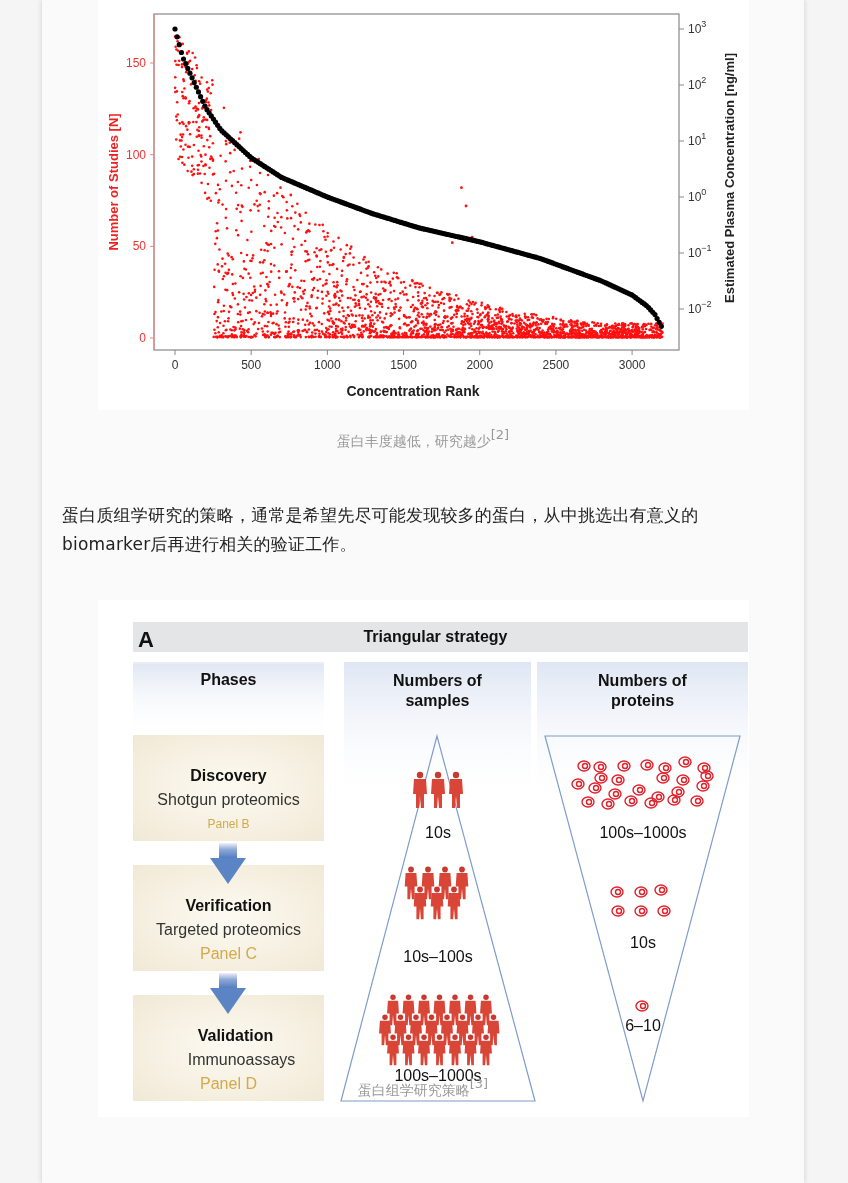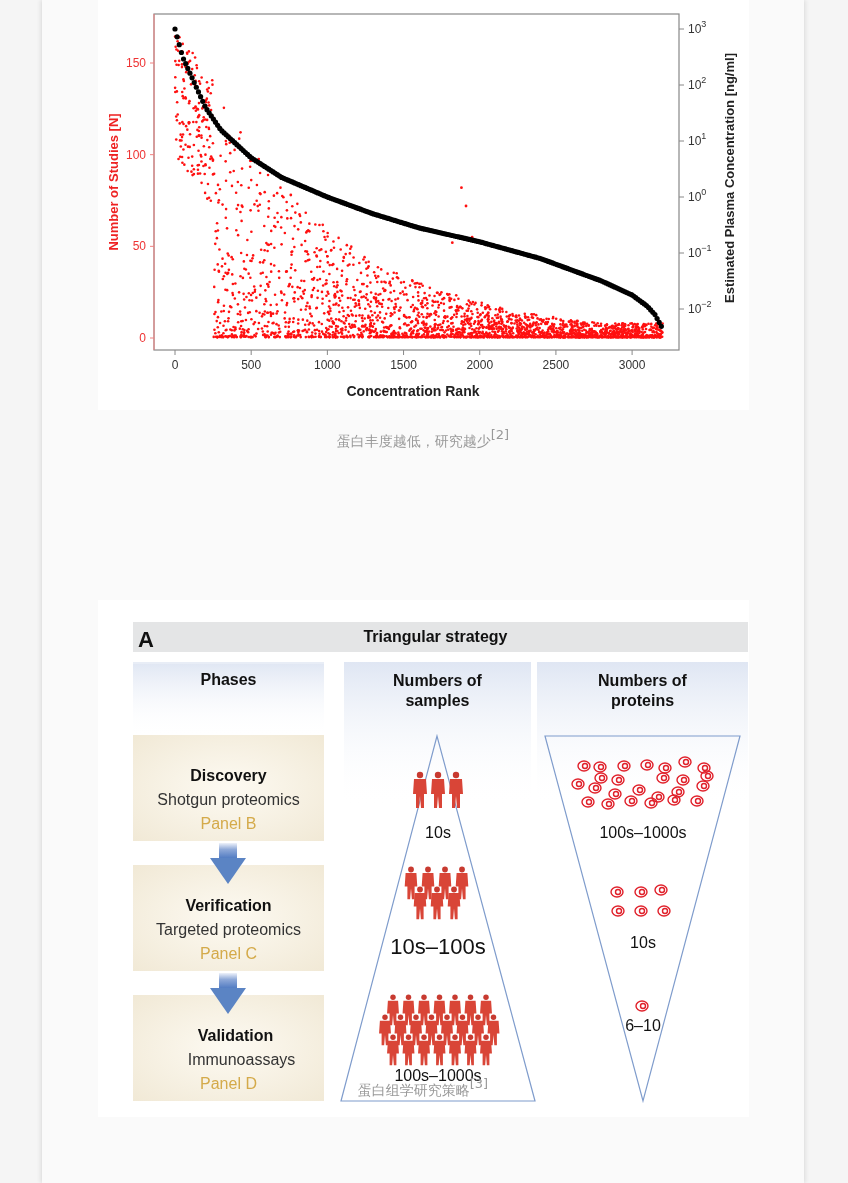--- a/index.html
+++ b/index.html
@@ -2922,20 +2922,24 @@
         </g>
       <text x="315" y="396" text-anchor="middle" font-size="14" font-weight="bold" fill="#222">Concentration Rank</text>
       <text transform="translate(20,182) rotate(-90)" text-anchor="middle" font-size="13" font-weight="bold" fill="#ee2222">Number of Studies [N]</text>
       <text transform="translate(636,178) rotate(-90)" text-anchor="middle" font-size="13" font-weight="bold" fill="#222">Estimated Plasma Concentration [ng/ml]</text>
     </svg>
   </div>
   <div class="caption" style="top:428px;">
     <span>蛋白丰度越低，研究越少</span><sup>[2]</sup>
   </div>
 
+  <div class="para" style="top:501px;">
+    <div>蛋白质组学研究的策略，通常是希望先尽可能发现较多的蛋白，从中挑选出有意义的</div>
+    <div>biomarker后再进行相关的验证工作。</div>
+  </div>
 
   <div class="figure-box" style="left:56px; top:600px; width:651px; height:517px;">
     <svg width="651" height="517" style="position:absolute;left:0;top:0;">
       <defs>
         <linearGradient id="blueFade" x1="0" y1="0" x2="0" y2="1">
           <stop offset="0" stop-color="#dfe6f3"></stop>
           <stop offset="1" stop-color="#ffffff" stop-opacity="0"></stop>
         </linearGradient>
         <radialGradient id="beige" cx="0.5" cy="0.5" r="0.7">
           <stop offset="0" stop-color="#fdfaf2"></stop>
@@ -3178,35 +3182,35 @@
         <div>samples</div>
     </div>
     <div class="diag-text" style="left:439px; width:211px; top:71px; font-size:16px; font-weight:bold; line-height:20px;">
       <div>Numbers of</div>
         <div>proteins</div>
     </div>
 
     <div class="diag-text" style="left:35px; width:191px; top:164px; line-height:24px;">
       <div style="font-size:16px; font-weight:bold;">Discovery</div>
       <div style="font-size:16px; color:#333;">Shotgun proteomics</div>
-      <div style="font-size:16px; color:#d4aa4a;">Panel B</div>
+      <div style="font-size:12px; color:#d4aa4a;">Panel B</div>
     </div>
     <div class="diag-text" style="left:35px; width:191px; top:294px; line-height:24px;">
       <div style="font-size:16px; font-weight:bold;">Verification</div>
       <div style="font-size:16px; color:#333;">Targeted proteomics</div>
       <div style="font-size:16px; color:#d4aa4a;">Panel C</div>
     </div>
     <div class="diag-text" style="left:35px; width:191px; top:424px; line-height:24px;">
       <div style="font-size:16px; font-weight:bold;margin-left:14px;">Validation</div>
       <div style="font-size:16px; color:#333;padding-left:26px;">Immunoassays</div>
       <div style="font-size:16px; color:#d4aa4a;">Panel D</div>
     </div>
 
     <div class="diag-text" style="left:290px; width:100px; top:224px; font-size:16px;">10s</div>
-    <div class="diag-text" style="left:280px; width:120px; top:334px; font-size:22px;">10s–100s</div>
+    <div class="diag-text" style="left:280px; width:120px; top:348px; font-size:16px;">10s–100s</div>
     <div class="diag-text" style="left:270px; width:140px; top:467px; font-size:16px;">100s–1000s</div>
 
     <div class="diag-text" style="left:475px; width:140px; top:224px; font-size:16px;">100s–1000s</div>
     <div class="diag-text" style="left:505px; width:80px; top:334px; font-size:16px;">10s</div>
     <div class="diag-text" style="left:505px; width:80px; top:417px; font-size:16px;">6–10</div>
   </div>
   <div class="caption" style="top:1077px;">
     <span>蛋白组学研究策略</span><sup>[3]</sup>
   </div>
 </div>

